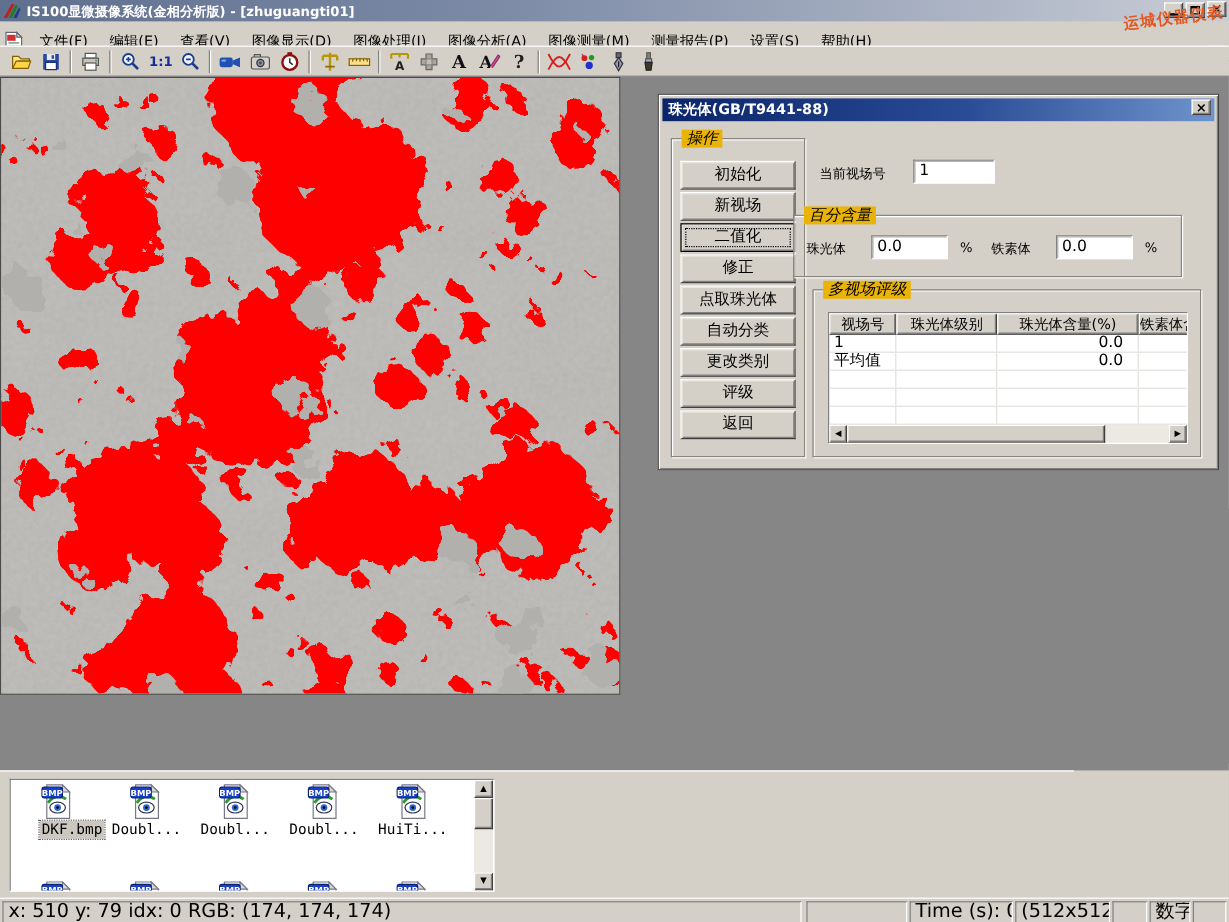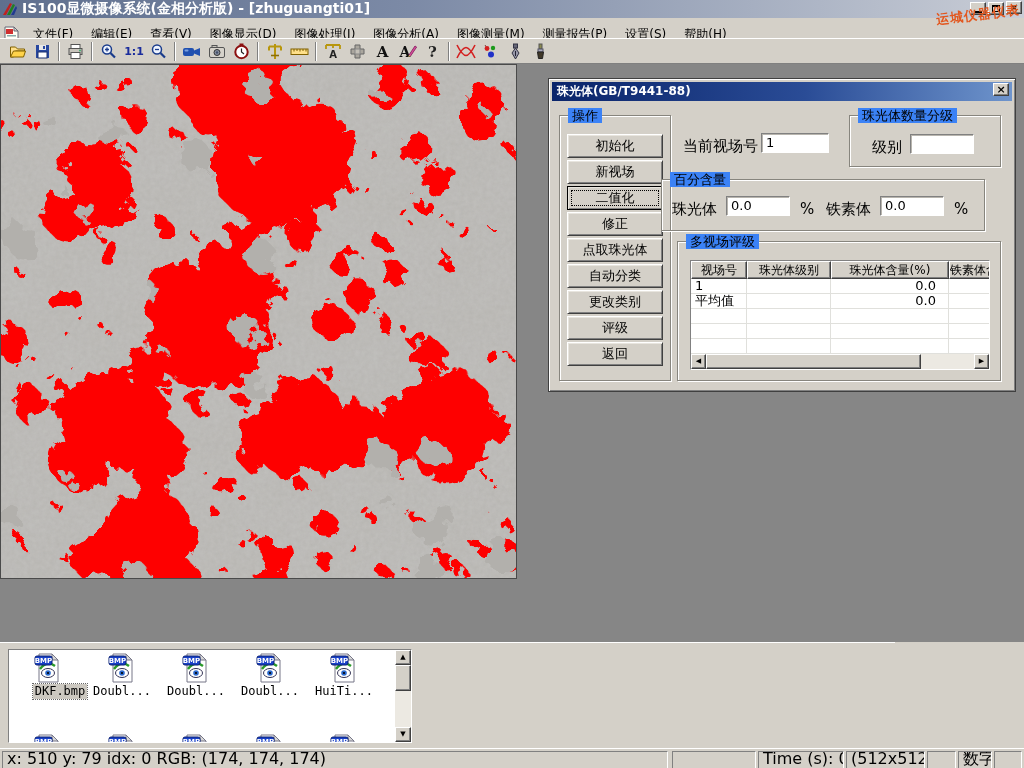--- a/index.html
+++ b/index.html
@@ -5,21 +5,21 @@
   * { box-sizing: border-box; margin: 0; padding: 0; }
   html,body { width:1024px; height:768px; overflow:hidden; background:#d4d0c8;
     font-family:"DejaVu Sans","Liberation Sans",sans-serif; font-size:12px; color:#000; }
   .abs { position:absolute; }
 
   
   #titlebar { left:0; top:0; width:1024px; height:18px;
     background:linear-gradient(90deg,#5f6f8e 0%,#7c8aa6 40%,#aeb6c6 80%,#c9cdd6 100%);
     display:flex; align-items:center; }
   #titlebar .logo { width:16px; height:14px; margin:0 4px 0 2px; }
-  #titlebar .t-text { color:#fff; font-weight:bold; font-size:14px; white-space:nowrap; }
+  #titlebar .t-text { color:#fff; font-weight:bold; font-size:11px; white-space:nowrap; }
   .winbtns { position:absolute; top:2px; right:2px; display:flex; gap:2px; }
   .wbtn { width:16px; height:13px; background:#d4d0c8; border:1px solid;
     border-color:#fff #404040 #404040 #fff; box-shadow:inset -1px -1px 0 #808080;
     display:flex; align-items:center; justify-content:center; font-size:9px; line-height:1; }
   .g-min { width:7px; height:2px; background:#000; margin-top:6px; }
   .g-max { width:8px; height:7px; border:1px solid #000; border-top:2px solid #000; }
   .g-restore { position:relative; width:9px; height:8px; }
   .g-restore i { position:absolute; display:block; border:1px solid #000; border-top:2px solid #000; background:#d4d0c8; width:7px; height:6px; }
   .g-restore i:first-child { right:0; top:0; }
   .g-restore i:last-child { left:0; bottom:0; }
@@ -51,28 +51,28 @@
   #dialog { left:548px; top:78px; width:468px; height:314px; background:#d4d0c8;
     border:1px solid #404040;
     box-shadow: inset 1px 1px 0 #ffffff, inset -1px -1px 0 #808080; }
   #dlg-title { left:3px; top:3px; width:460px; height:19px;
     background:linear-gradient(90deg,#0a246a 0%,#2a4c96 55%,#6e94cc 100%);
     display:flex; align-items:center; }
   #dlg-title .d-text { color:#fff; font-weight:bold; font-size:12px; padding-left:5px; }
   #dlg-close { position:absolute; right:3px; top:2px; }
   .group { position:absolute; border:1px solid #87857e;
     box-shadow:1px 1px 0 #fff, inset 1px 1px 0 #fff; }
-  .group > .legend { position:absolute; top:-8px; left:8px; background:#3b82f6; padding:0 4px;
-    font-size:13px; line-height:15px; white-space:nowrap; }
+  .group > .legend { position:absolute; top:-8px; left:8px; background:#eab308; padding:0 4px;
+    font-size:13px; line-height:15px; white-space:nowrap;font-style:italic; }
   .op-btn { position:absolute; left:7px; width:96px; height:24px; background:#d4d0c8;
     border:1px solid; border-color:#fff #404040 #404040 #fff;
     box-shadow:inset 1px 1px 0 #e8e5de, inset -1px -1px 0 #808080;
     font-size:13px; text-align:center; line-height:22px; }
   .op-btn.focused { border:1px solid #000; outline:1px dotted #000; outline-offset:-5px; }
-  .dlg-label { position:absolute; font-size:15px; white-space:nowrap; }
+  .dlg-label { position:absolute; font-size:11px; white-space:nowrap; }
   .sunken-input { position:absolute; background:#fff; border:1px solid;
     border-color:#808080 #fff #fff #808080; box-shadow:inset 1px 1px 0 #b8b5ae;
     font-size:13px; padding:1px 4px; line-height:16px; }
 
   
   #mf-table { position:absolute; left:12px; top:18px; width:300px; height:110px;
     background:#fff; border:1px solid; border-color:#808080 #fff #fff #808080; overflow:hidden; }
   .th-row { display:flex; height:18px; }
   .th { background:#d4d0c8; border:1px solid; border-color:#fff #404040 #404040 #fff;
     box-shadow:inset -1px -1px 0 #808080; font-size:12px; text-align:center;
@@ -590,25 +590,20 @@
     <div class="op-btn" style="top:122px">点取珠光体</div>
     <div class="op-btn" style="top:148px">自动分类</div>
     <div class="op-btn" style="top:174px">更改类别</div>
     <div class="op-btn" style="top:200px">评级</div>
     <div class="op-btn" style="top:226px">返回</div>
   </div>
 
   <span class="dlg-label" style="left:134px; top:58px;">当前视场号</span>
   <div class="sunken-input" style="left:212px; top:54px; width:68px; height:20px;">1</div>
 
-  <div class="group" style="left:300px; top:36px; width:152px; height:52px;">
-    <span class="legend">珠光体数量分级</span>
-    <span class="dlg-label" style="left:22px; top:22px;">级别</span>
-    <div class="sunken-input" style="left:60px; top:18px; width:64px; height:20px;"></div>
-  </div>
 
   <div class="group" style="left:112px; top:100px; width:324px; height:52px;">
     <span class="legend">百分含量</span>
     <span class="dlg-label" style="left:10px; top:20px;">珠光体</span>
     <div class="sunken-input" style="left:64px; top:16px; width:64px; height:20px;">0.0</div>
     <span class="dlg-label" style="left:138px; top:20px;">%</span>
     <span class="dlg-label" style="left:164px; top:20px;">铁素体</span>
     <div class="sunken-input" style="left:218px; top:16px; width:64px; height:20px;">0.0</div>
     <span class="dlg-label" style="left:292px; top:20px;">%</span>
   </div>

